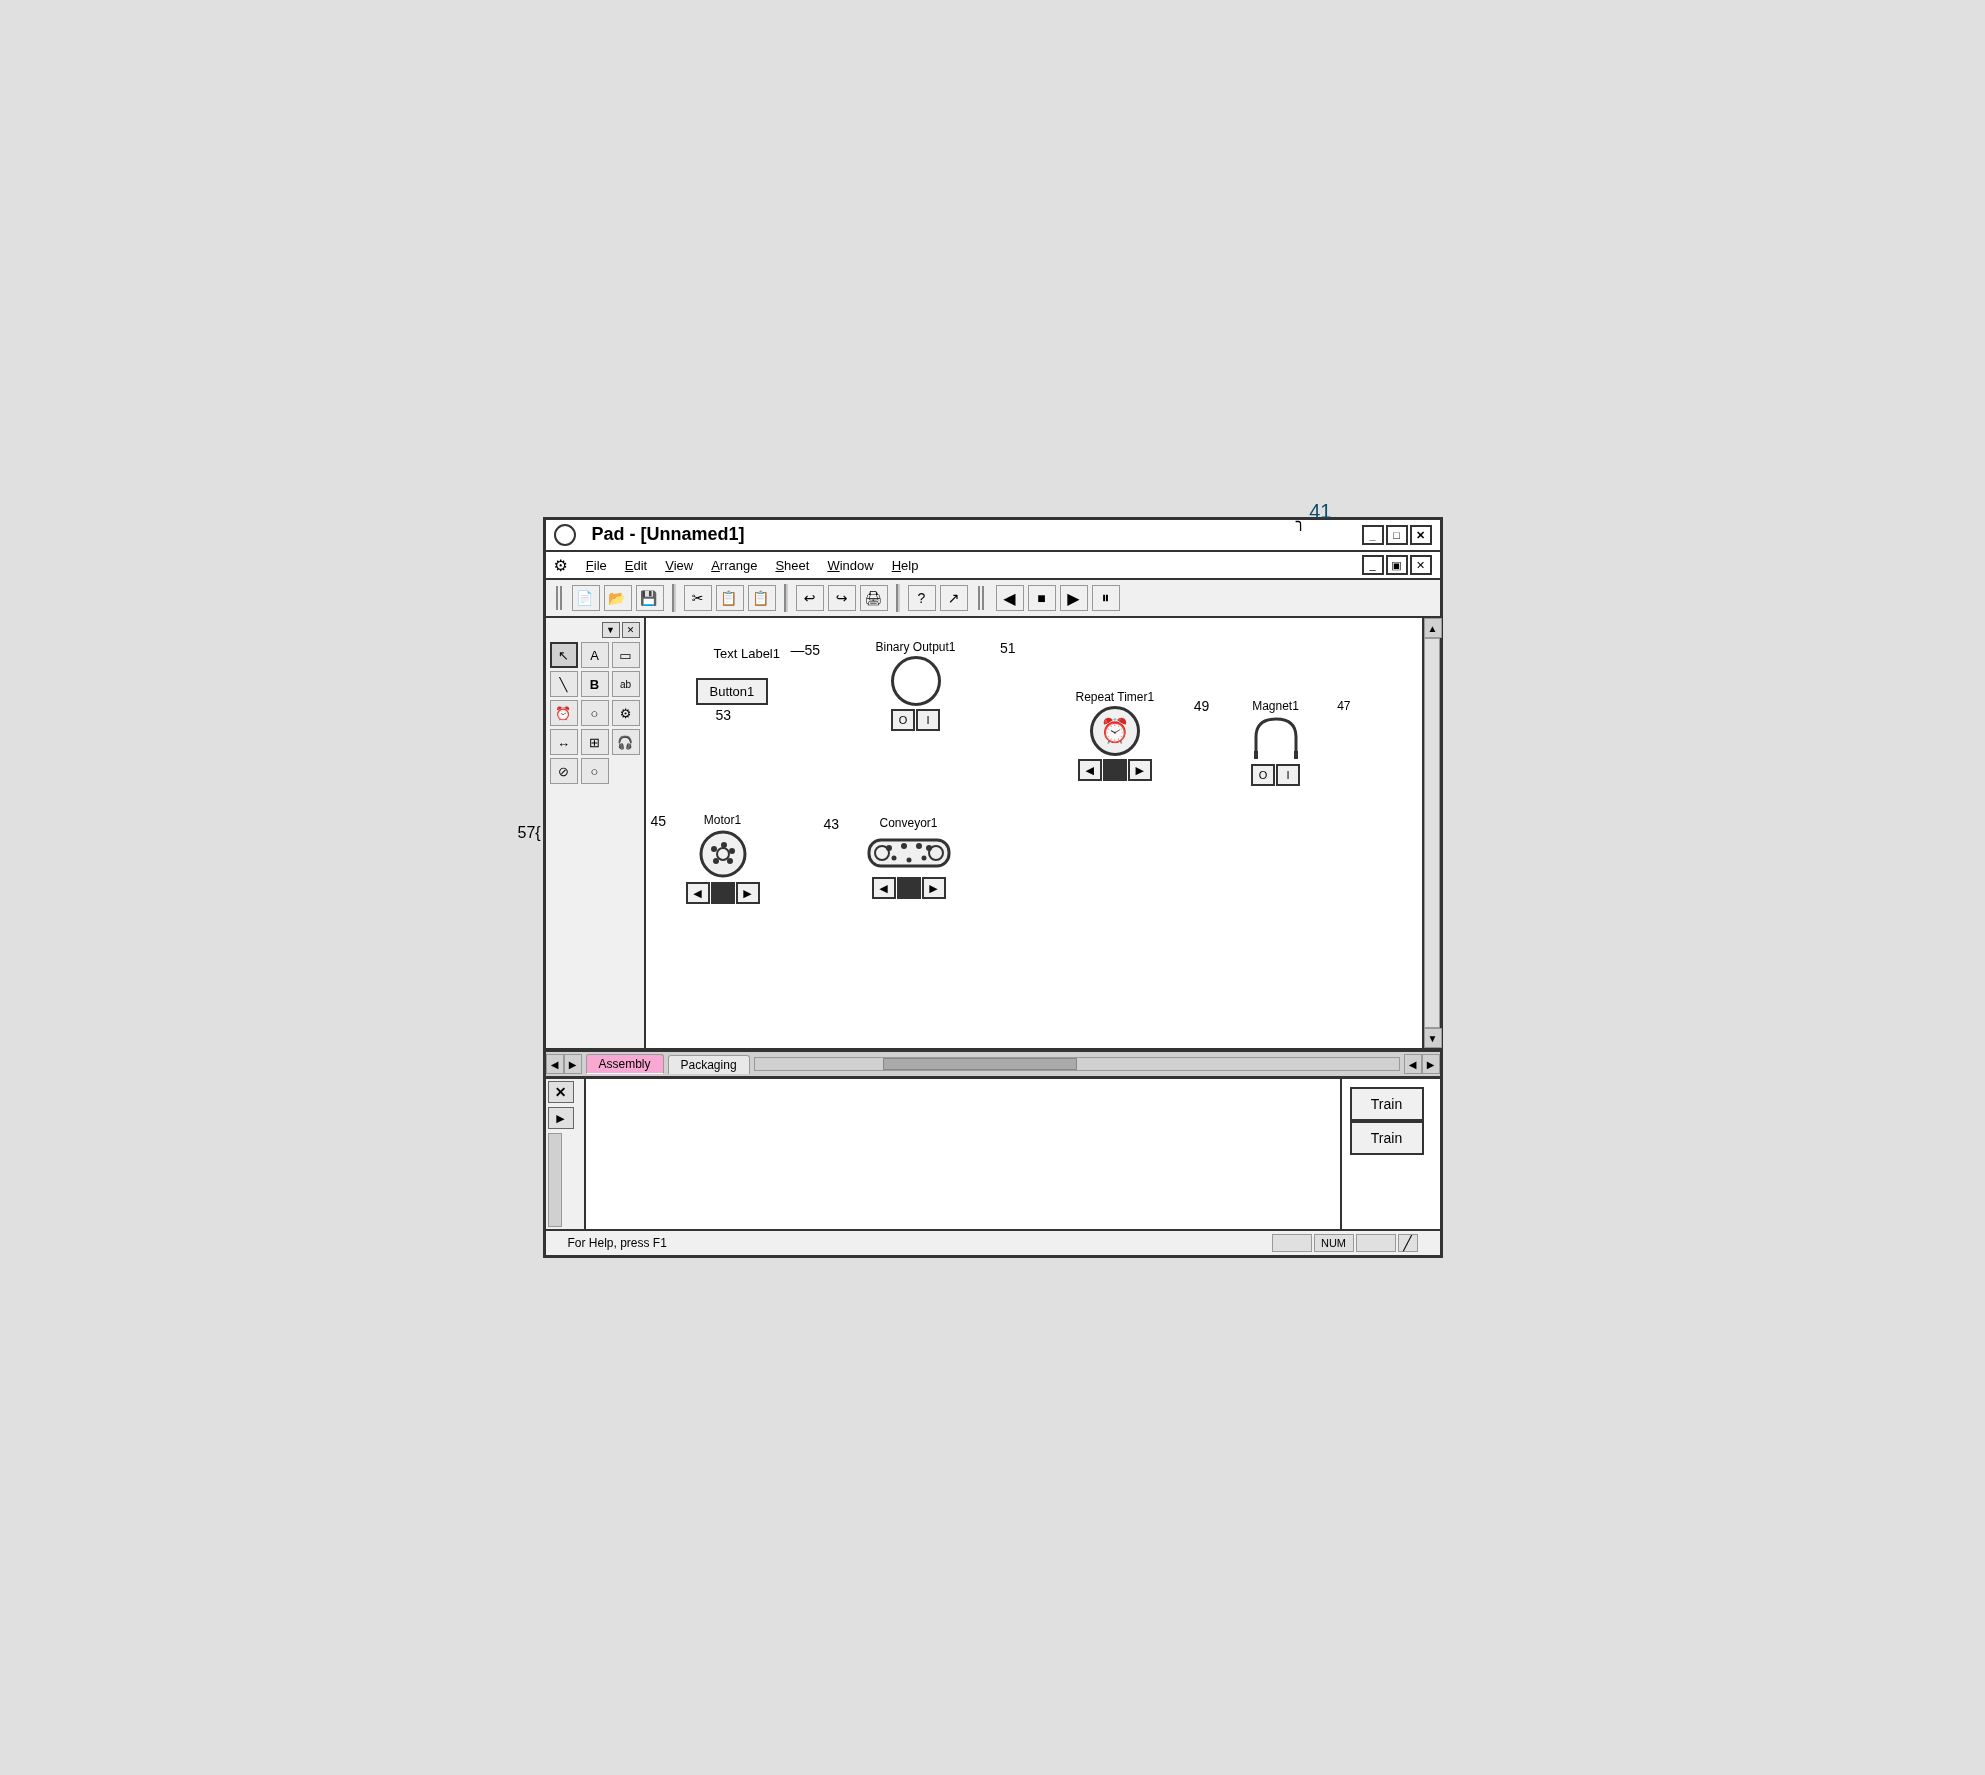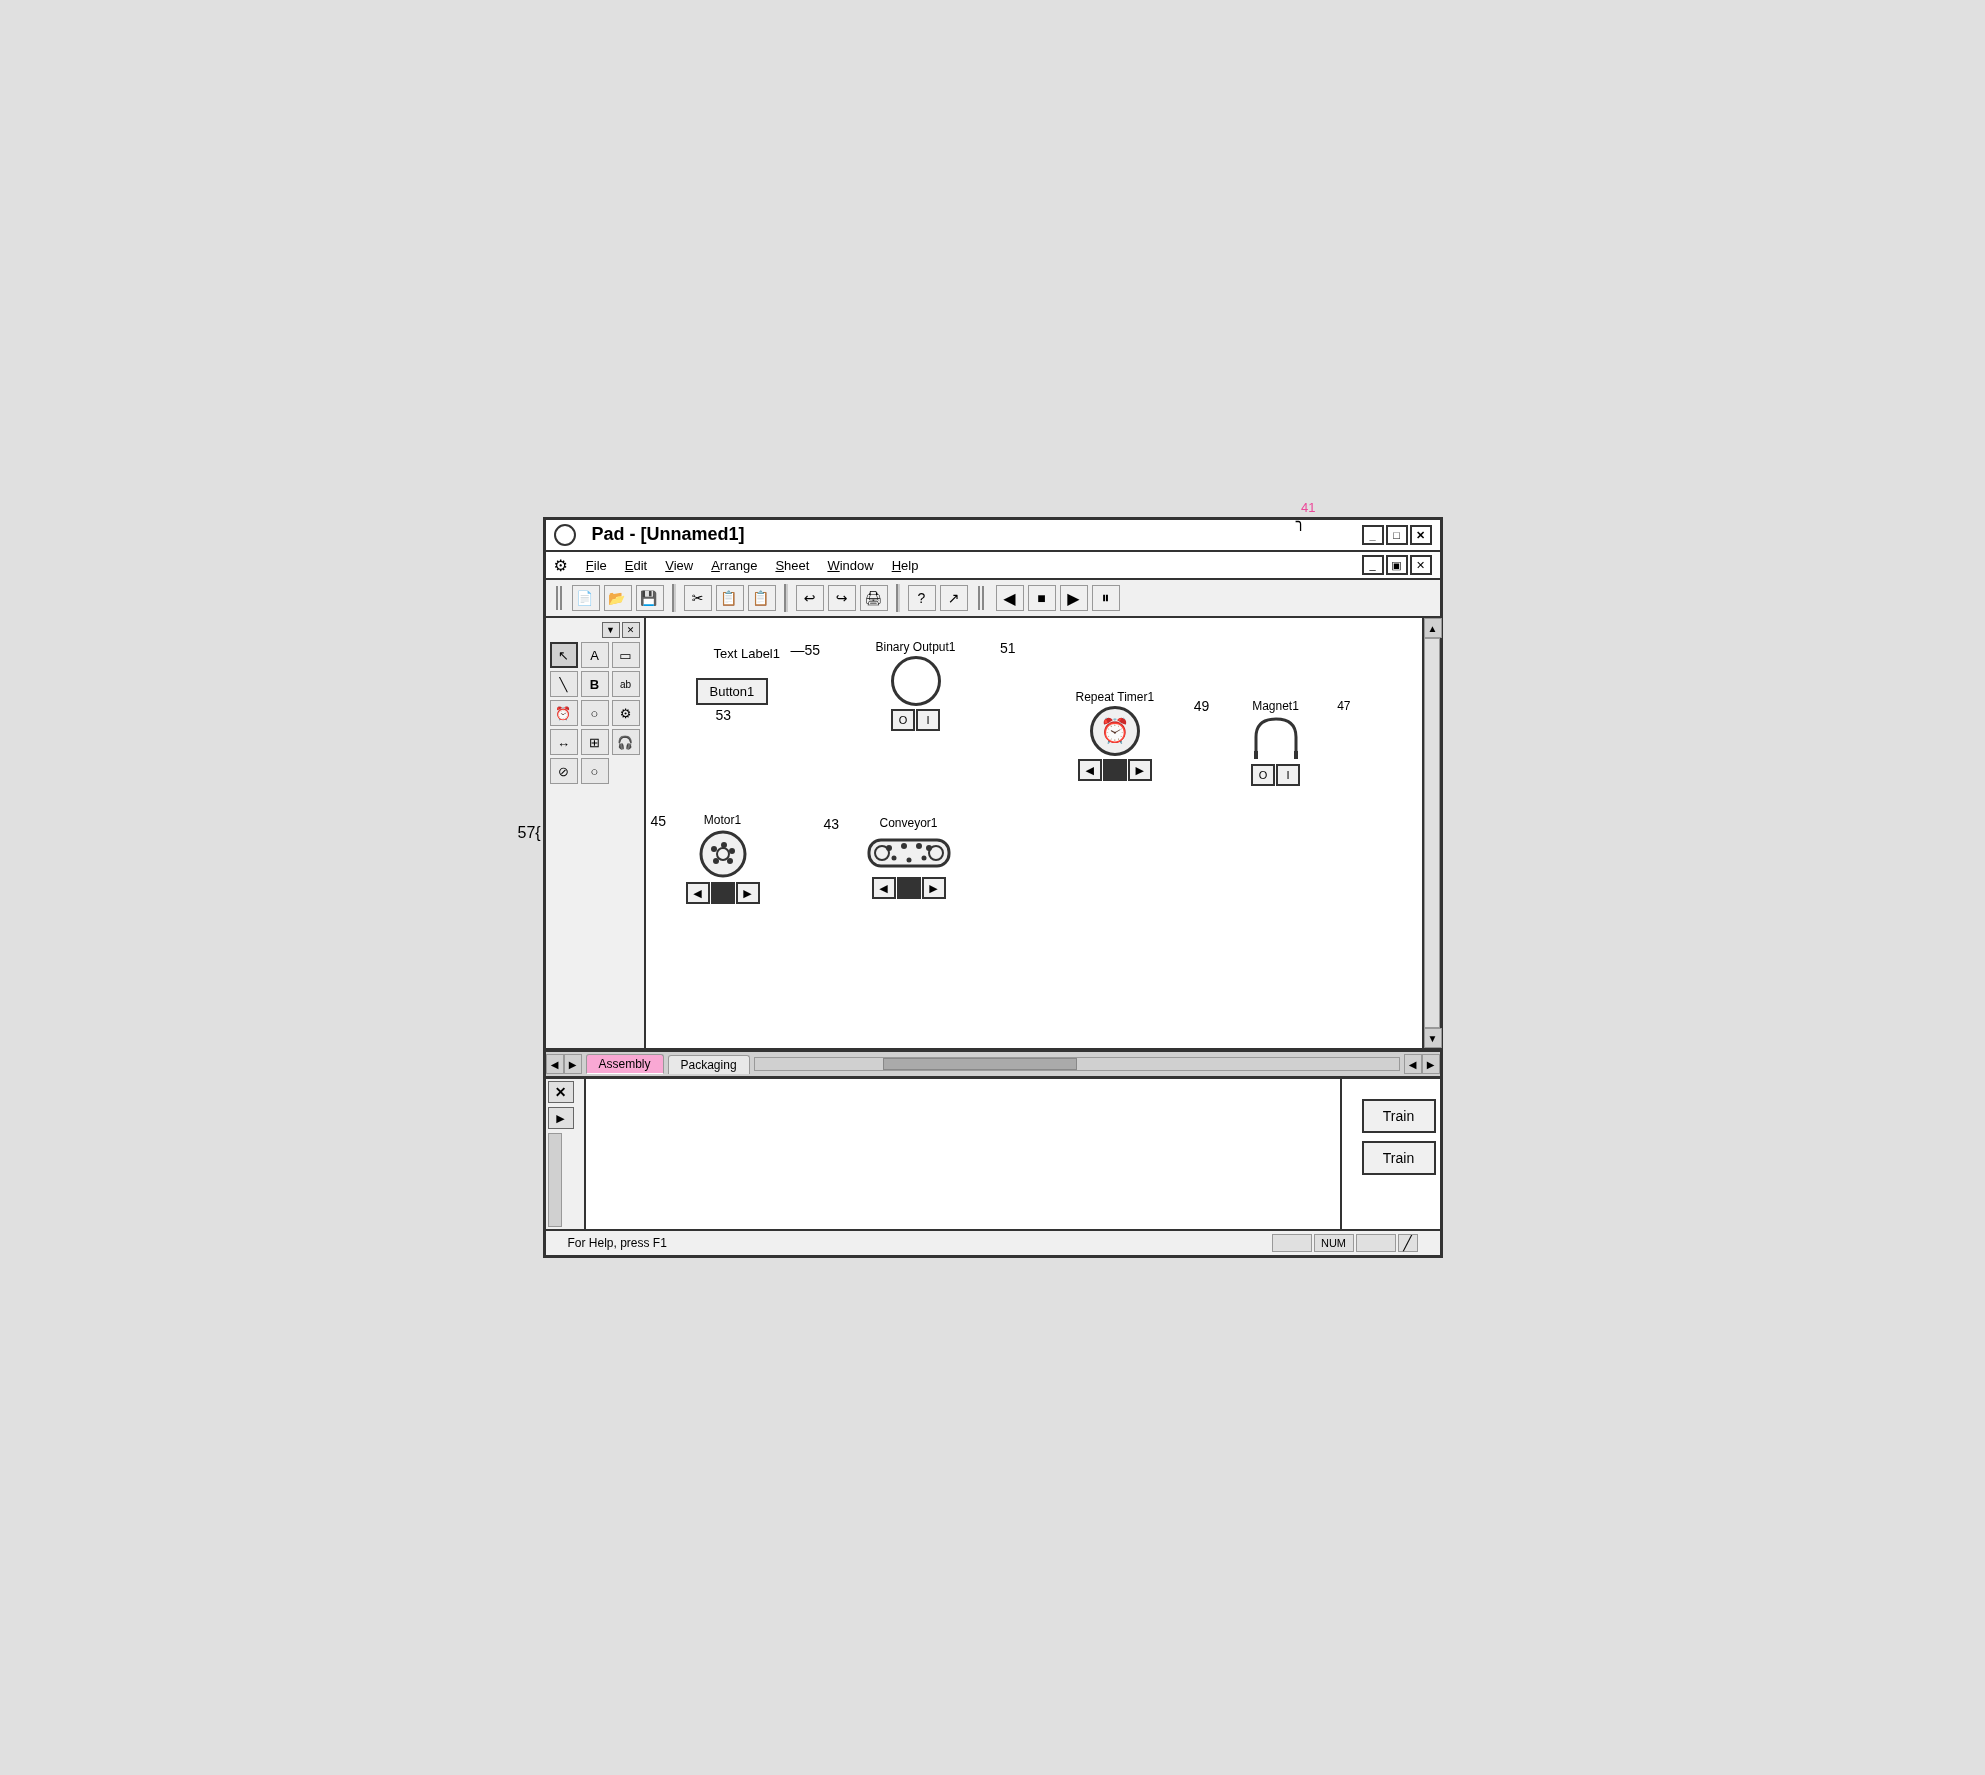--- a/index.html
+++ b/index.html
@@ -281,22 +281,21 @@
       flex: 1;
       background: #fff;
       border: none;
       padding: 4px;
       min-height: 150px;
     }
     .bottom-action-btns {
       width: 100px;
       display: flex;
       flex-direction: column;
-      padding: 20px;
-      gap: 8px;
+      padding: 8px;
       border-left: 2px solid #333;
     }
     .action-btn {
       width: 74px; height: 34px;
       border: 2px solid #333;
       background: #f0f0f0;
       cursor: pointer;
       font-size: 14px;
       display: flex; align-items: center; justify-content: center;
     }
@@ -350,21 +349,21 @@
       flex-direction: column;
       background: #d0d0d0;
       border-left: 2px solid #333;
     }
   </style>
 </head>
 <body>
 
 <div class="outer-wrapper">
 
-  <div style="position:absolute; top:-20px; right:124px; font-size:13px; color:#ec4899;">41</div>
+  <div style="position:absolute; top:-20px; right:108px; font-size:20px; color:#0c4a6e;">41</div>
   <div style="position:absolute; top:-8px; right:134px; font-size:16px; color:#000; pointer-events:none;">╮</div>
 
   <div class="title-bar">
     <div class="title-bar-left">
       <div class="title-bar-circle"></div>
       <span>Pad - [Unnamed1]</span>
     </div>
     <div class="title-bar-controls">
       <div class="win-btn">_</div>
       <div class="win-btn">□</div>

